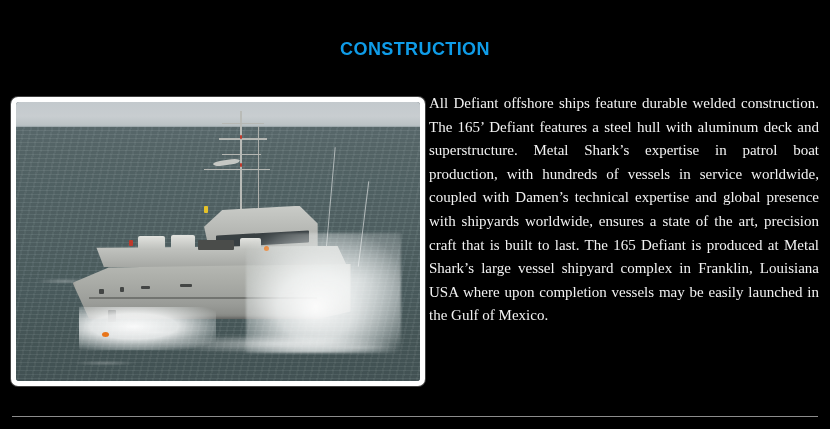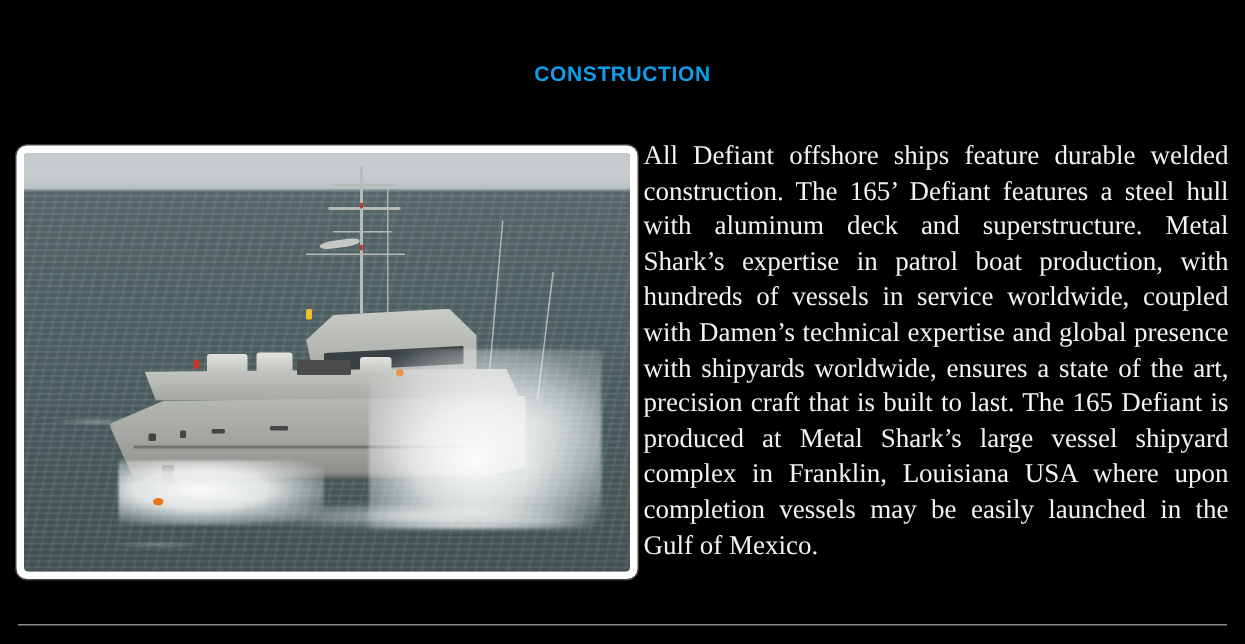--- a/index.html
+++ b/index.html
@@ -24,21 +24,21 @@
   }
 
   
   .section-title {
     position: absolute;
     top: 36px;
     left: 0;
     width: 830px;
     text-align: center;
     font-family: "Liberation Sans", sans-serif;
-    font-size: 14px;
+    font-size: 18px;
     font-weight: bold;
     letter-spacing: 0.4px;
     color: #0f9ce8;
     line-height: 26px;
     margin: 0;
   }
 
   
   .content {
     position: absolute;
@@ -284,21 +284,21 @@
   }
 
   
   .body-text {
     position: absolute;
     left: 429px;
     top: 0px;
     width: 390px;
     color: #f2f2f2;
     font-family: "Liberation Serif", serif;
-    font-size: 18px;
+    font-size: 15px;
     line-height: 23.6px;
     text-align: justify;
     text-justify: inter-word;
     margin: 0;
     -webkit-font-smoothing: antialiased;
   }
 
   
   .divider {
     position: absolute;

